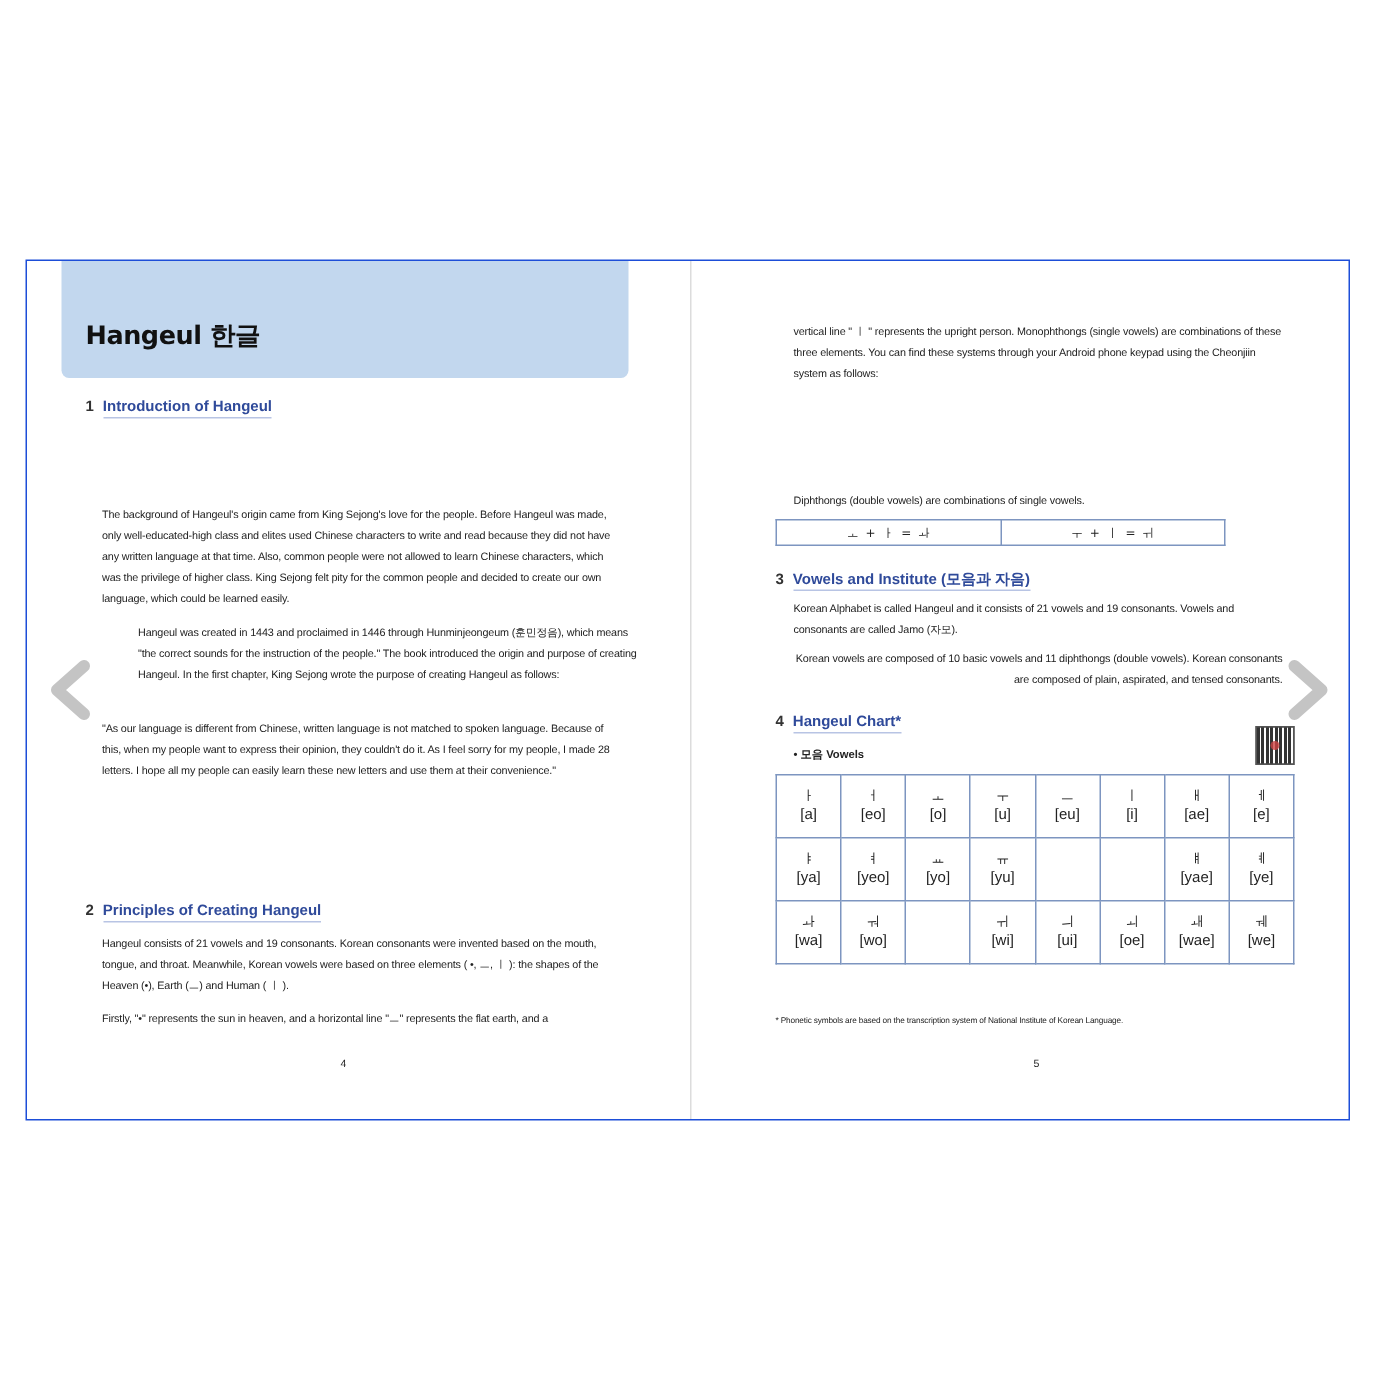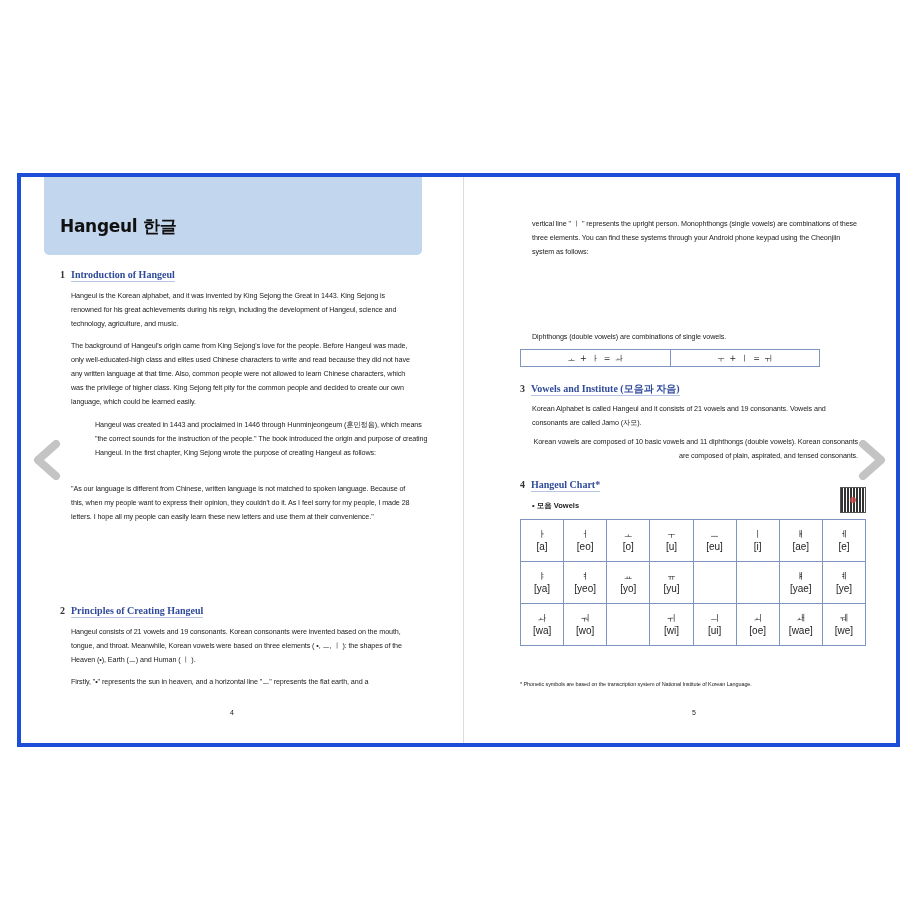--- a/index.html
+++ b/index.html
@@ -2,37 +2,37 @@
 <html><head>
 <meta charset="utf-8">
 <style>
   html, body { margin:0; padding:0; }
   body {
     width:917px; height:917px; background:#ffffff; position:relative; overflow:hidden;
     font-family:"Liberation Sans", sans-serif; color:#222;
   }
   .spread {
     position:absolute; left:17px; top:173px; width:883px; height:574px;
-    border:4px solid #1d4ed8; background:#fff; box-sizing:border-box;
+    border:1px solid #1d4ed8; background:#fff; box-sizing:border-box;
   }
   .divider { position:absolute; left:442px; top:0; width:1px; height:100%; background:#dcdcdc; }
   .page { position:absolute; top:0; height:100%; }
   .page.left { left:0; width:442px; }
   .page.right { left:443px; width:440px; }
 
   .title-banner {
     position:absolute; left:23px; top:0; width:378px; height:78px;
     background:#c2d7ee; border-radius:0 0 5px 5px;
   }
   .title-banner h1 {
     position:absolute; left:16px; top:38px; margin:0; font-size:17px; font-weight:bold; color:#111;
     font-family:"DejaVu Sans", sans-serif; letter-spacing:-0.3px;
   }
 
-  .section-head { position:absolute; font-size:10px; color:#2f4a9a; font-weight:bold; white-space:nowrap;font-family:Liberation Serif, serif; }
+  .section-head { position:absolute; font-size:10px; color:#2f4a9a; font-weight:bold; white-space:nowrap; }
   .section-head .num { color:#333; margin-right:6px; }
   .section-head .txt { border-bottom:1px solid #b8c4e4; padding-bottom:1px; }
 
   .para { position:absolute; font-size:7.2px; line-height:14px; color:#222; letter-spacing:-0.1px; }
   .small { font-size:5.5px; }
 
   .page-num { position:absolute; font-size:7px; color:#222; }
 
   table.cj { position:absolute; border-collapse:collapse; table-layout:fixed; }
   table.cj td {
@@ -65,21 +65,20 @@
   <div class="divider"></div>
 
   <div class="page left">
     <div class="title-banner">
       <h1>Hangeul 한글</h1>
     </div>
 
     <div class="section-head" style="left:39px; top:92px;">
       <span class="num">1</span><span class="txt">Introduction of Hangeul</span>
     </div>
-    <div class="para" style="left:50px; top:112px; width:340px;">Hangeul is the Korean alphabet, and it was invented by King Sejong the Great in 1443. King Sejong is renowned for his great achievements during his reign, including the development of Hangeul, science and technology, agriculture, and music.</div>
     <div class="para" style="left:50px; top:162px; width:340px;">The background of Hangeul's origin came from King Sejong's love for the people. Before Hangeul was made, only well-educated-high class and elites used Chinese characters to write and read because they did not have any written language at that time. Also, common people were not allowed to learn Chinese characters, which was the privilege of higher class. King Sejong felt pity for the common people and decided to create our own language, which could be learned easily.</div>
     <div class="para" style="left:50px; top:241px; width:340px;margin-left:24px;">Hangeul was created in 1443 and proclaimed in 1446 through Hunminjeongeum (훈민정음), which means "the correct sounds for the instruction of the people." The book introduced the origin and purpose of creating Hangeul. In the first chapter, King Sejong wrote the purpose of creating Hangeul as follows:</div>
     <div class="para" style="left:50px; top:305px; width:340px;">"As our language is different from Chinese, written language is not matched to spoken language. Because of this, when my people want to express their opinion, they couldn't do it. As I feel sorry for my people, I made 28 letters. I hope all my people can easily learn these new letters and use them at their convenience."</div>
 
     <div class="section-head" style="left:39px; top:428px;">
       <span class="num">2</span><span class="txt">Principles of Creating Hangeul</span>
     </div>
     <div class="para" style="left:50px; top:448px; width:340px;">Hangeul consists of 21 vowels and 19 consonants. Korean consonants were invented based on the mouth, tongue, and throat. Meanwhile, Korean vowels were based on three elements ( •, ㅡ, ㅣ ): the shapes of the Heaven (•), Earth (ㅡ) and Human ( ㅣ ).</div>
     <div class="para" style="left:50px; top:498px; width:340px;">Firstly, "•" represents the sun in heaven, and a horizontal line "ㅡ" represents the flat earth, and a</div>
 

